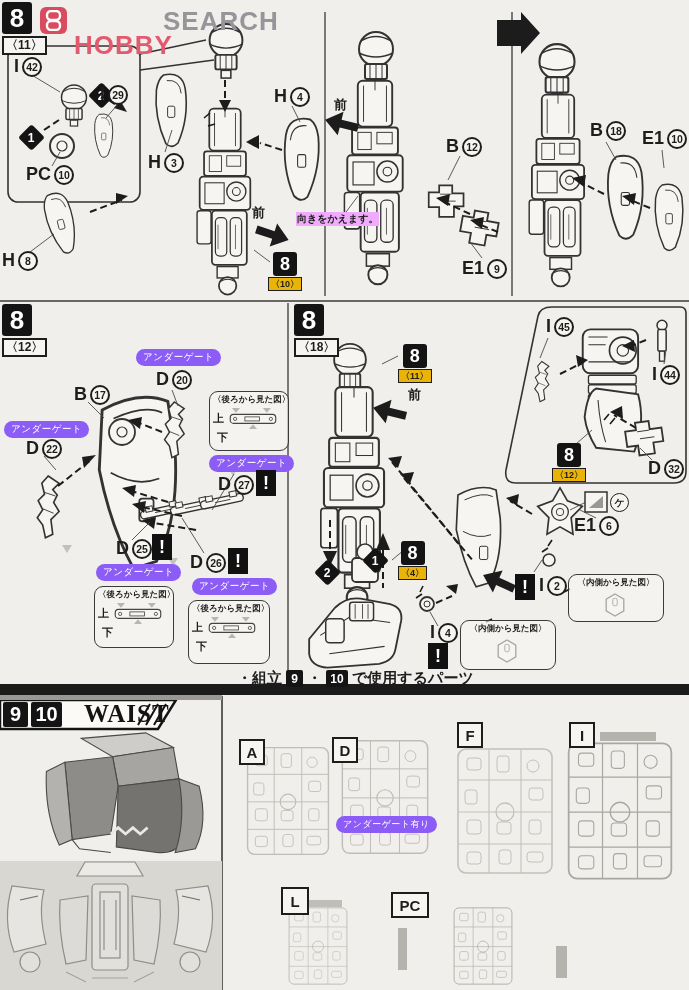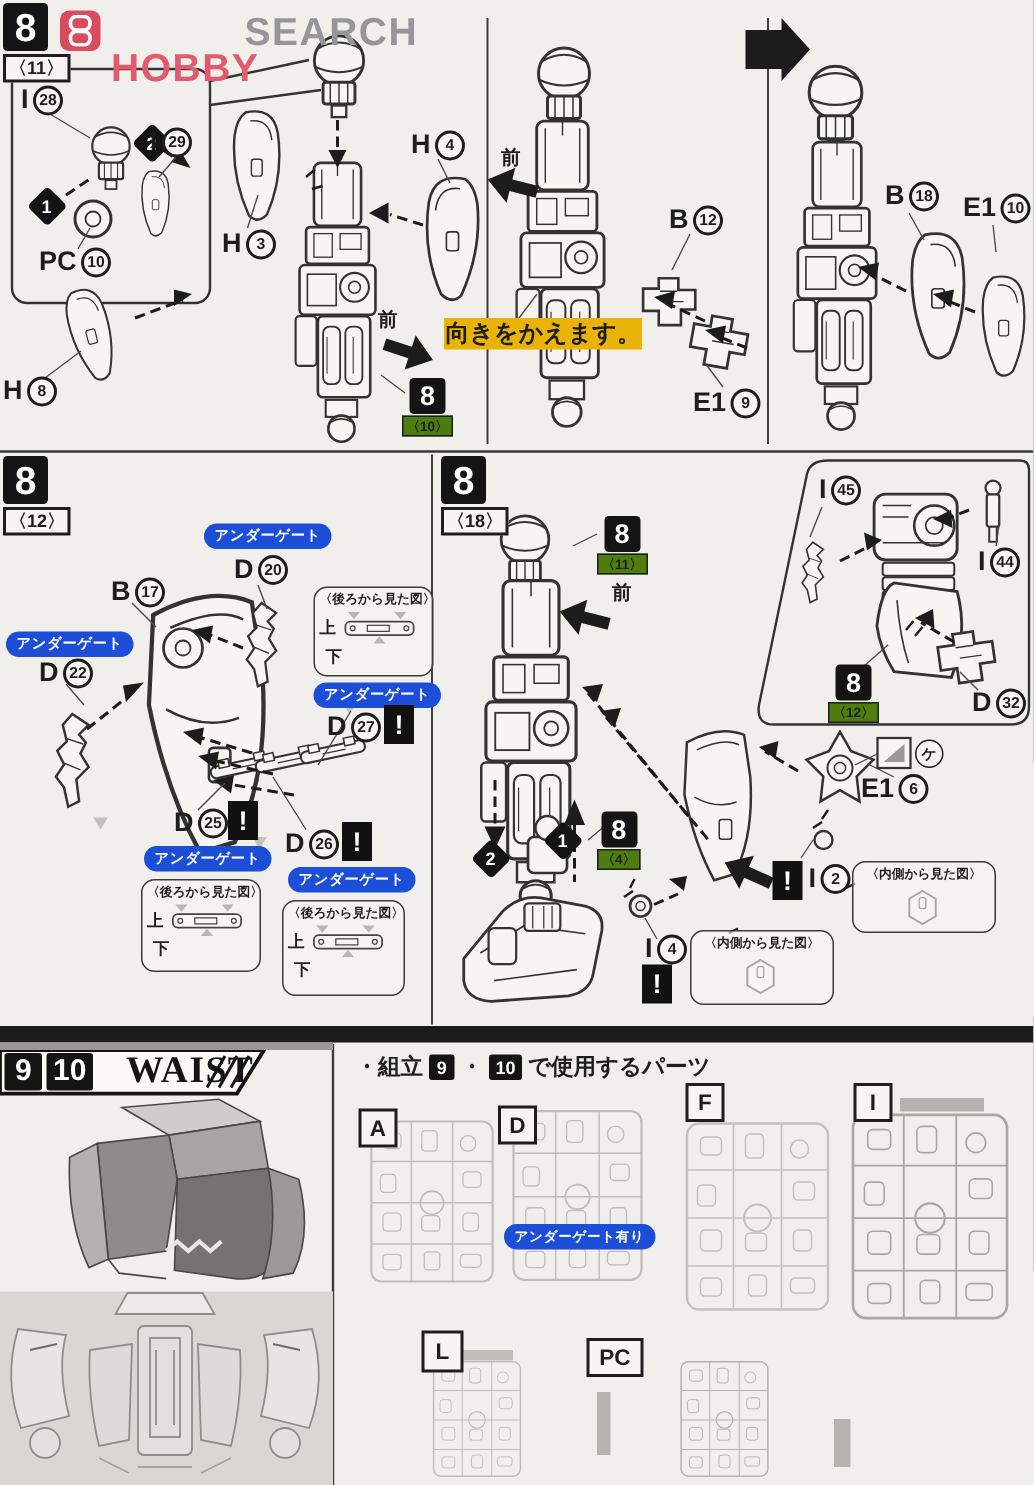--- a/index.html
+++ b/index.html
@@ -9,47 +9,47 @@
   
   .stepbig{position:absolute;display:flex;flex-direction:column;align-items:flex-start;}
   .sb-num{width:30px;height:32px;background:#141414;color:#fff;font-weight:700;font-size:26px;
           display:flex;align-items:center;justify-content:center;border-radius:3px;}
   .sb-sub{margin-top:2px;border:2px solid #1d1d1d;background:#f6f5f1;font-weight:700;font-size:12px;
           padding:0 2px;line-height:15px;}
   
   .refbadge{position:absolute;display:flex;flex-direction:column;align-items:center;}
   .rb-num{width:24px;height:24px;background:#141414;color:#fff;font-weight:700;font-size:18px;
           display:flex;align-items:center;justify-content:center;border-radius:3px;}
-  .rb-sub{margin-top:1px;border:1.5px solid #1d1d1d;background:#4d7c0f;font-weight:700;font-size:9px;
+  .rb-sub{margin-top:1px;border:1.5px solid #1d1d1d;background:#eab308;font-weight:700;font-size:9px;
           padding:0 2px;line-height:12px;}
   
   .plabel{position:absolute;display:flex;align-items:center;gap:3px;font-weight:700;font-size:18px;}
   .pc{width:20px;height:20px;border:2px solid #1d1d1d;border-radius:50%;display:flex;align-items:center;
       justify-content:center;font-size:10.5px;font-weight:700;background:#f6f5f1;box-sizing:border-box;}
   
   .dia{position:absolute;width:19px;height:19px;background:#141414;border-radius:3px;transform:rotate(45deg);
        display:flex;align-items:center;justify-content:center;}
   .dia>span{transform:rotate(-45deg);color:#fff;font-weight:700;font-size:12px;}
   
-  .pill{position:absolute;background:#1d4ed8;color:#fff;font-weight:700;font-size:9.5px;letter-spacing:.5px;
+  .pill{position:absolute;background:#8b5cf6;color:#fff;font-weight:400;font-size:9.5px;letter-spacing:.5px;
         padding:2px 7px;border-radius:9px;white-space:nowrap;}
   
   .warn{position:absolute;width:20px;height:26px;background:#111;color:#fff;font-weight:700;font-size:18px;
         display:flex;align-items:center;justify-content:center;}
   
   .viewbox{position:absolute;border:1.5px solid #3a3a3a;border-radius:9px;background:rgba(246,245,241,.6);
            font-size:8.5px;font-weight:700;padding:2px 3px;box-sizing:border-box;}
   .vb-title{text-align:center;white-space:nowrap;}
   .vb-row{display:flex;align-items:center;gap:3px;margin-top:1px;}
   .vb-ud{font-size:11px;font-weight:700;}
   .vb-down{margin-left:4px;}
   
   .jp{position:absolute;font-weight:700;}
   .front{font-size:13px;}
-  .note{font-size:16px;font-weight:700;background:#eab308;padding:0 1px;white-space:nowrap;text-align:right;}
+  .note{font-size:10px;font-weight:700;background:#f0abfc;padding:0 1px;white-space:nowrap;text-align:right;}
   
   .logo-hobby{position:absolute;font-size:26px;font-weight:800;letter-spacing:1px;color:#e25a6e;margin-top:24px;}
   .logo-search{position:absolute;font-size:26px;font-weight:700;letter-spacing:1px;color:#96969a;}
   .logo-ic{position:absolute;width:27px;height:27px;background:#d94b5e;border-radius:6px;
            display:flex;align-items:center;justify-content:center;}
   
   .wb-box{position:absolute;background:#141414;color:#fff;font-weight:700;font-size:20px;
           display:flex;align-items:center;justify-content:center;border-radius:2px;}
   .wb-title{position:absolute;font-family:"Liberation Serif",serif;font-weight:700;font-size:25px;
             letter-spacing:1px;color:#141414;}
@@ -414,21 +414,21 @@
   <svg width="17" height="21" viewBox="0 0 17 21">
         <rect x="2" y="1" width="13" height="9" rx="4" fill="none" stroke="#fff" stroke-width="2.4"></rect>
         <rect x="2" y="11" width="13" height="9" rx="4" fill="none" stroke="#fff" stroke-width="2.4"></rect>
       </svg>
 </div>
 <div class="logo-hobby" style="left:74px;top:6px">HOBBY</div>
 <div class="logo-search" style="left:163px;top:6px">SEARCH</div>
 
 <div class="plabel" style="left:14px;top:56px">
       <span>I</span>
-      <span class="pc">28</span>
+      <span class="pc">42</span>
     </div>
 <div class="dia" style="left:92px;top:86px">
       <span>2</span>
     </div>
 <div class="plabel" style="left:100px;top:84px">
       <span>I</span>
       <span class="pc">29</span>
     </div>
 <div class="dia" style="left:22px;top:128px">
       <span>1</span>
@@ -601,21 +601,21 @@
   <div class="vb-title">〈内側から見た図〉</div>
 </div>
 
 <div class="bar" style="left:0;top:684px;width:689px;height:11px"></div>
 <div class="bar" style="left:0;top:695px;width:222px;height:5px;background:#9a9894"></div>
 
 <div class="wb-box" style="left:3px;top:702px;width:25px;height:25px">9</div>
 <div class="wb-box" style="left:31px;top:702px;width:31px;height:25px">10</div>
 <div class="wb-title" style="left:84px;top:700px">WAIST</div>
 
-<div class="puline" style="left:237px;top:702px">
+<div class="puline" style="left:237px;top:669px">
   <span>・組立</span>
   <span class="pu-box" style="width:17px;height:17px">9</span>
   <span>・</span>
   <span class="pu-box" style="width:22px;height:17px">10</span>
   <span>で使用するパーツ</span>
 </div>
 
 <div class="runner" style="left:239px;top:739px;width:22px;height:22px">A</div>
 <div class="runner" style="left:332px;top:737px;width:22px;height:22px">D</div>
 <div class="runner" style="left:457px;top:722px;width:22px;height:22px">F</div>

